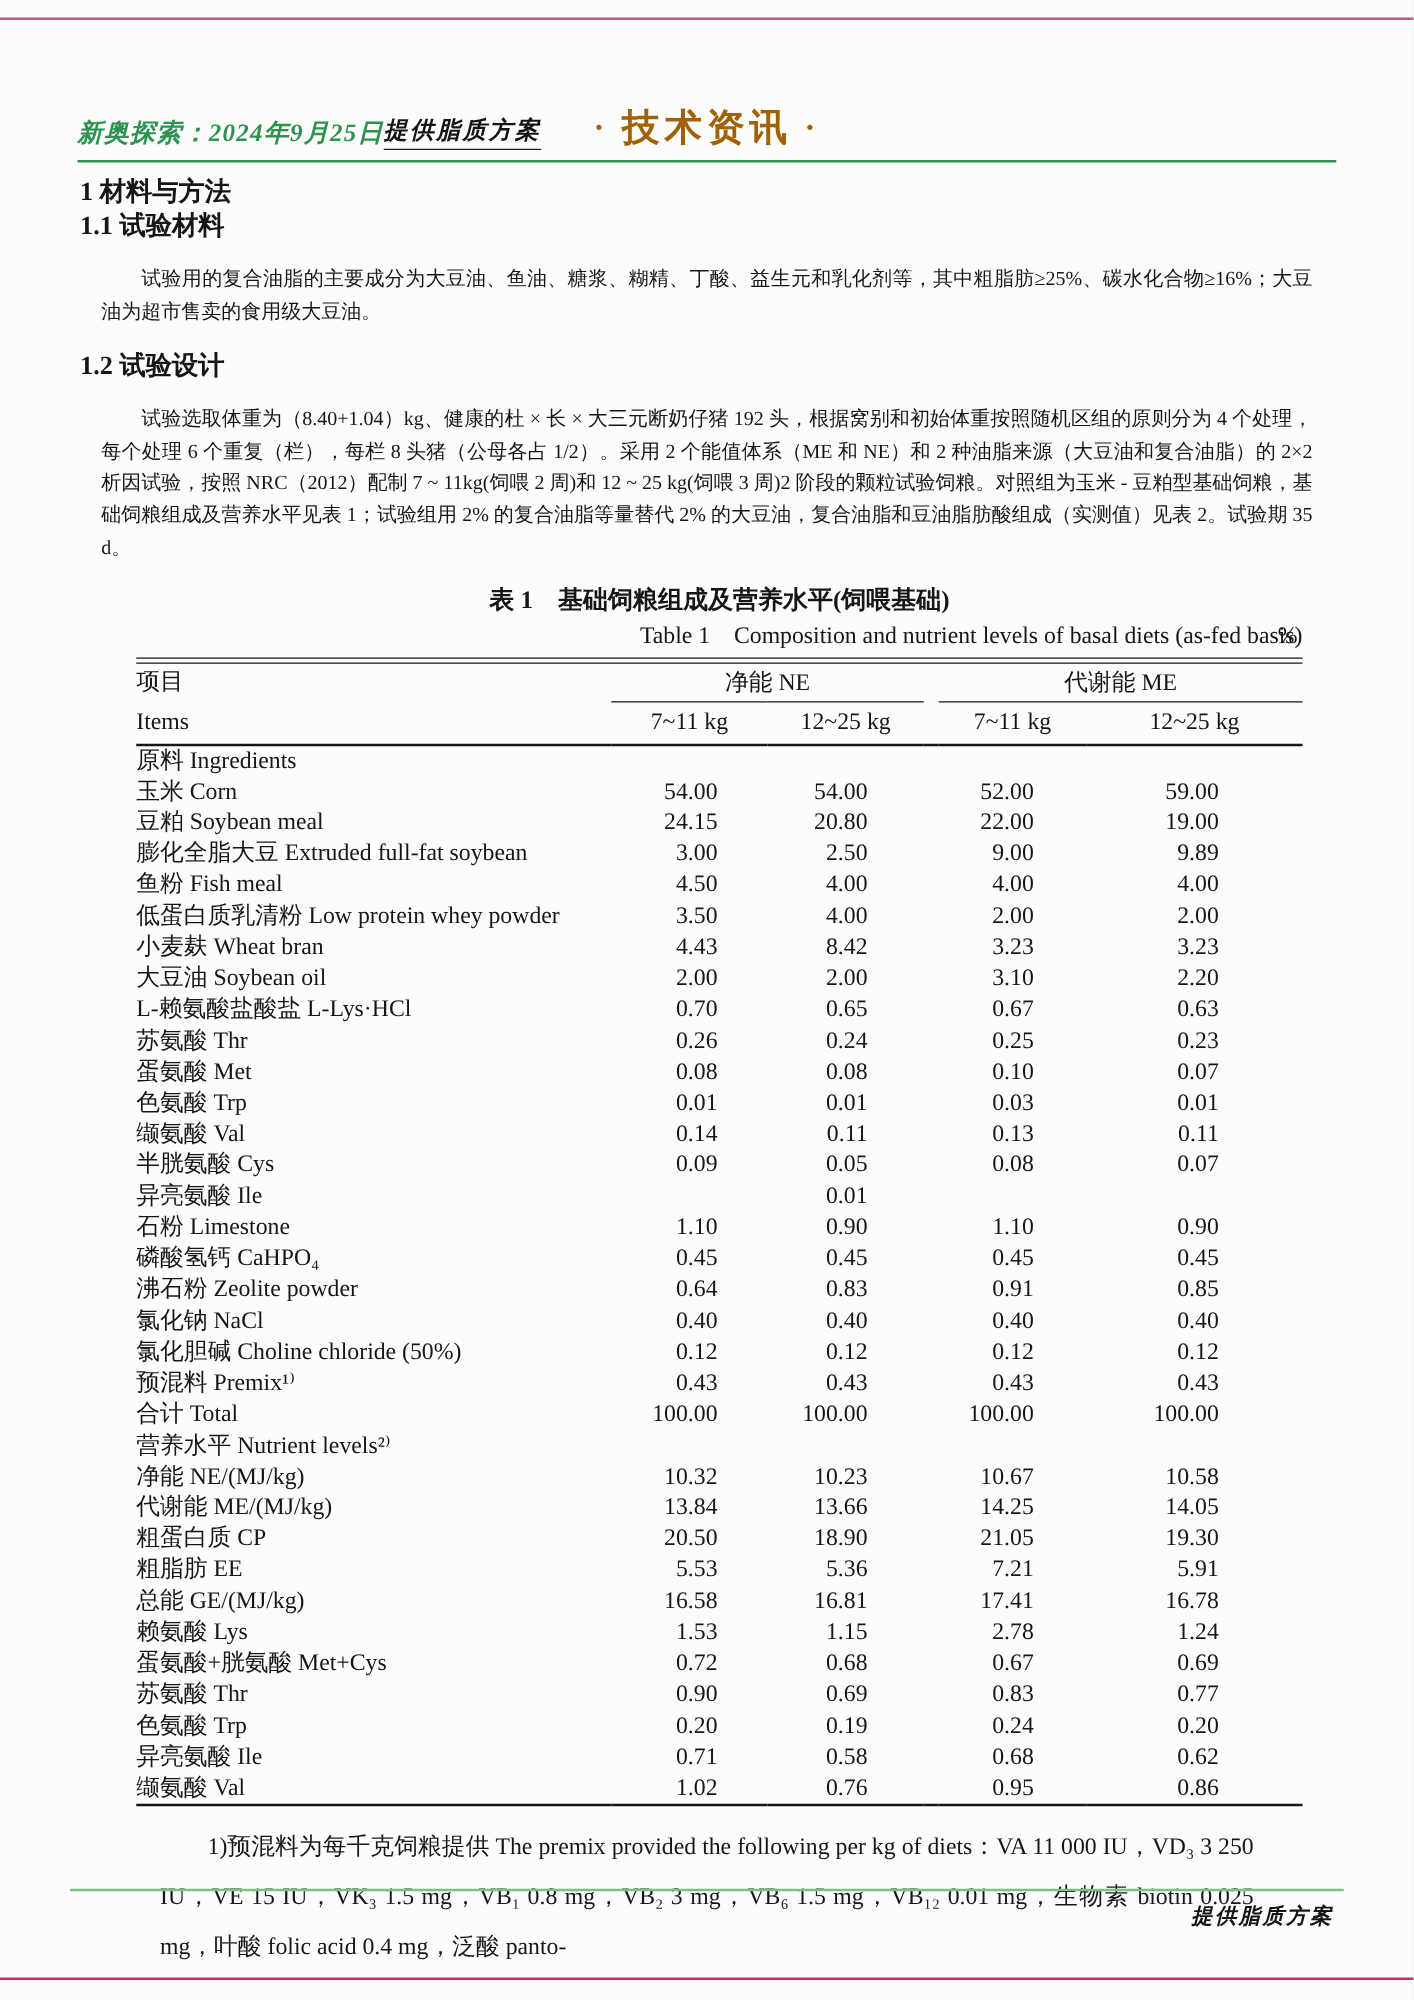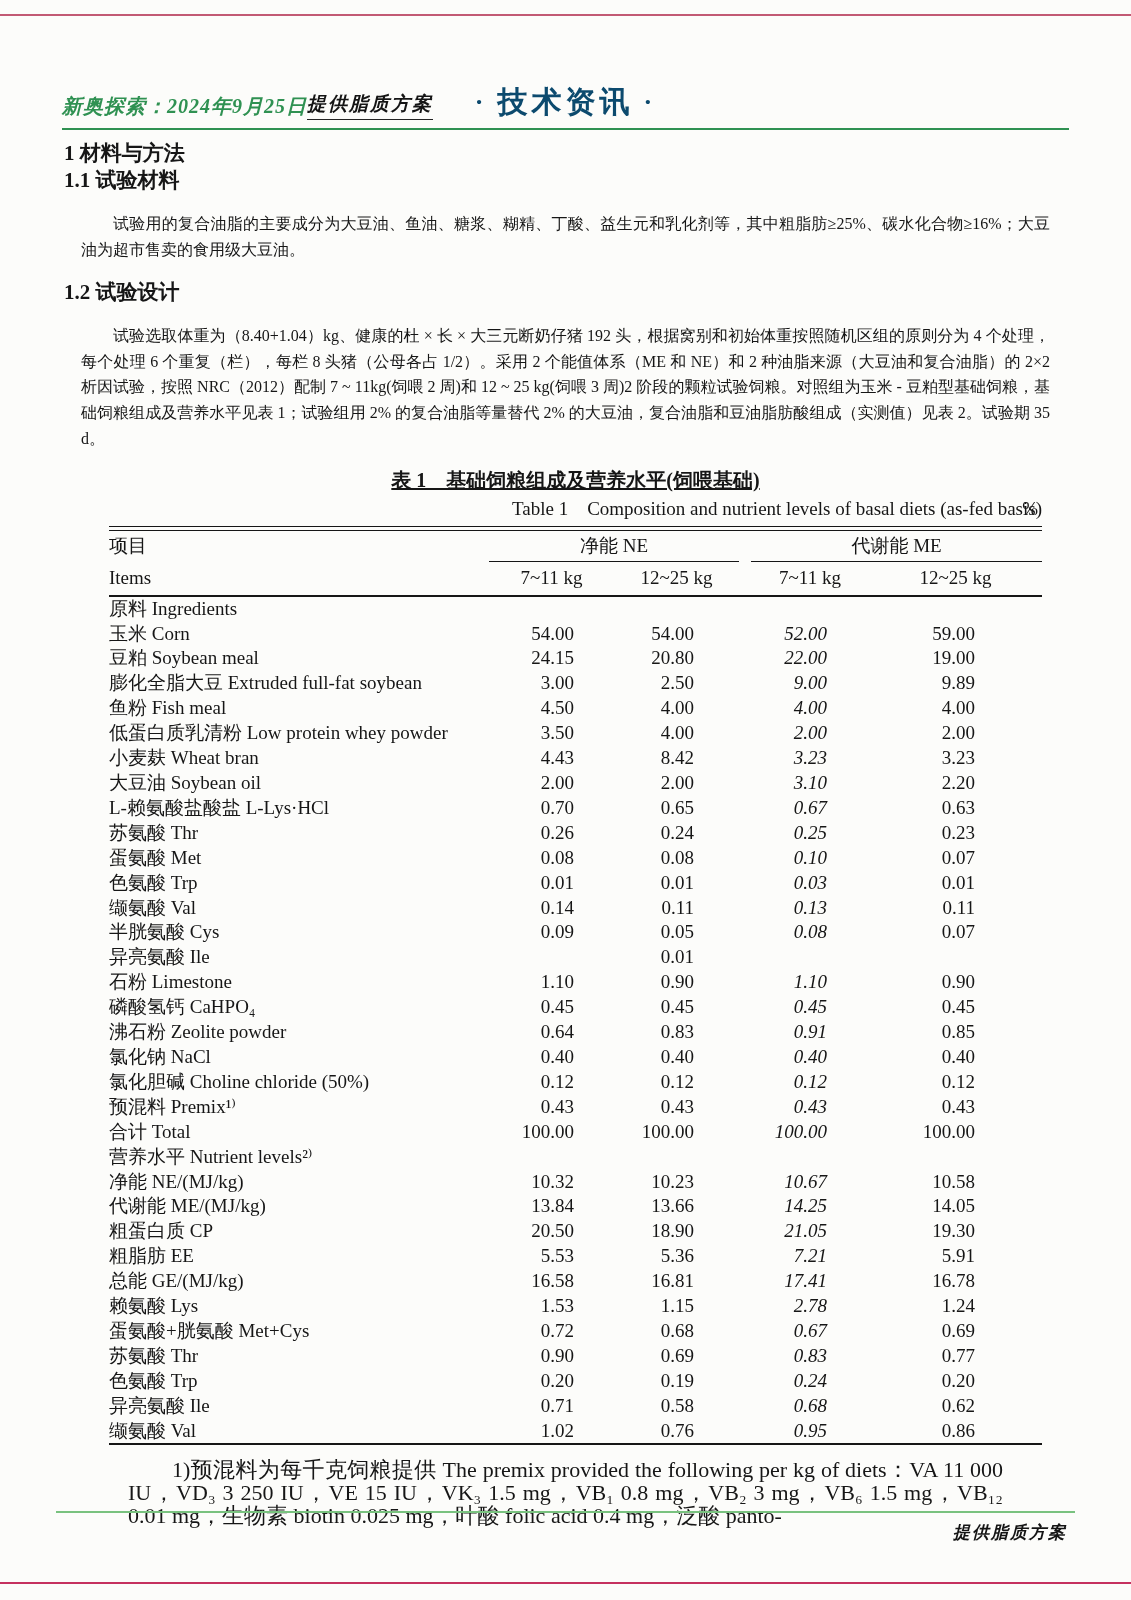--- a/index.html
+++ b/index.html
@@ -7,50 +7,50 @@
     position:relative;width:1131px;height:1600px;margin:0 auto;
     background:#fcfcfa;color:#161616;overflow:hidden;
     font-family:"Liberation Serif","DejaVu Serif",serif;
   }
   .rule-top{position:absolute;top:14px;left:0;width:100%;border-top:2px solid #c25a74;}
   .rule-bottom{position:absolute;top:1582px;left:0;width:100%;border-top:2.5px solid #c5315f;}
 
   .masthead{position:relative;display:flex;align-items:flex-end;margin:86px 62px 0;height:34px;}
   .mast-left{color:#2f9152;font-size:20px;font-weight:bold;font-style:italic;letter-spacing:1px;}
   .mast-right{color:#141414;font-size:19px;font-weight:bold;font-style:italic;letter-spacing:2px;border-bottom:1.5px solid #222;padding-bottom:2px;}
-  .mast-center{position:absolute;left:0;right:0;bottom:-3px;text-align:center;font-size:30px;font-weight:900;letter-spacing:4px;color:#0c4a6e;}
+  .mast-center{position:absolute;left:0;right:0;bottom:-3px;text-align:center;font-size:30px;font-weight:900;letter-spacing:4px;color:#a16207;}
   .mast-center .dot{font-size:26px;font-weight:bold;vertical-align:2px;padding:0 10px;}
   .head-rule{margin:8px 62px 0;border-top:2.5px solid #2f9152;}
 
   .content{margin:10px 64px 0;}
   .sec-h{font-size:21px;font-weight:bold;line-height:27px;margin:0;}
   .body-p{font-size:16px;line-height:25.6px;text-align:justify;text-indent:2em;margin:17px;}
 
   .tablewrap{margin-left:45px;width:933px;}
-  .cap-cn{text-align:center;font-weight:bold;font-size:20px;line-height:25px;margin-top:15px;text-decoration:underline;}
+  .cap-cn{text-align:center;font-weight:bold;font-size:20px;line-height:25px;margin-top:15px;}
   .cap-en{position:relative;text-align:right;font-size:19px;line-height:23px;margin-top:4px;}
   .cap-unit{position:absolute;right:4px;bottom:0;}
   .toprule{margin-top:6px;height:2.5px;border-top:1.5px solid #161616;border-bottom:1.5px solid #161616;}
 
   table.diet{border-collapse:collapse;table-layout:fixed;width:933px;border-bottom:2.5px solid #161616;font-size:19px;color:#161616;}
   table.diet col.w-lbl{width:380px;} table.diet col.w-c1{width:125px;} table.diet col.w-c2{width:125px;}
   table.diet col.w-gap{width:12px;} table.diet col.w-c3{width:118px;} table.diet col.w-c4{width:173px;}
   thead{border-bottom:2px solid #161616;}
   th{font-weight:normal;padding:0;}
   .th-items{text-align:left;vertical-align:top;}
   .th-items .l1{line-height:30px;} .th-items .l2{line-height:33px;}
   .th-group{height:30px;text-align:center;border-bottom:1.5px solid #161616;vertical-align:middle;}
   .th-sub{height:33px;text-align:center;vertical-align:middle;}
   tbody td{height:24.9px;line-height:24.9px;padding:0;white-space:nowrap;}
   td.lbl{text-align:left;}
   td.v{text-align:right;}
   td.c1{padding-right:40px;} td.c2{padding-right:45px;}
-  td.c3{padding-right:42px;font-style:italic;} td.c4{padding-right:67px;}
-
-  .footnote{margin:13px 64px 12px;font-size:22px;line-height:23px;text-align:justify;text-indent:2em;}
+  td.c3{padding-right:42px;} td.c4{padding-right:67px;}
+
+  .footnote{margin:13px 64px 12px;font-size:19px;line-height:40px;text-align:justify;text-indent:2em;}
   .foot-rule{position:absolute;top:1511px;left:56px;right:56px;border-top:2px solid #79c27f;}
   .foot-tagline{position:absolute;top:1521px;right:64px;font-size:17px;font-weight:bold;font-style:italic;letter-spacing:2px;color:#141414;}
 </style>
 </head>
 <body>
 
 <div class="page">
   <div class="rule-top"></div>
 
   <div class="masthead">

